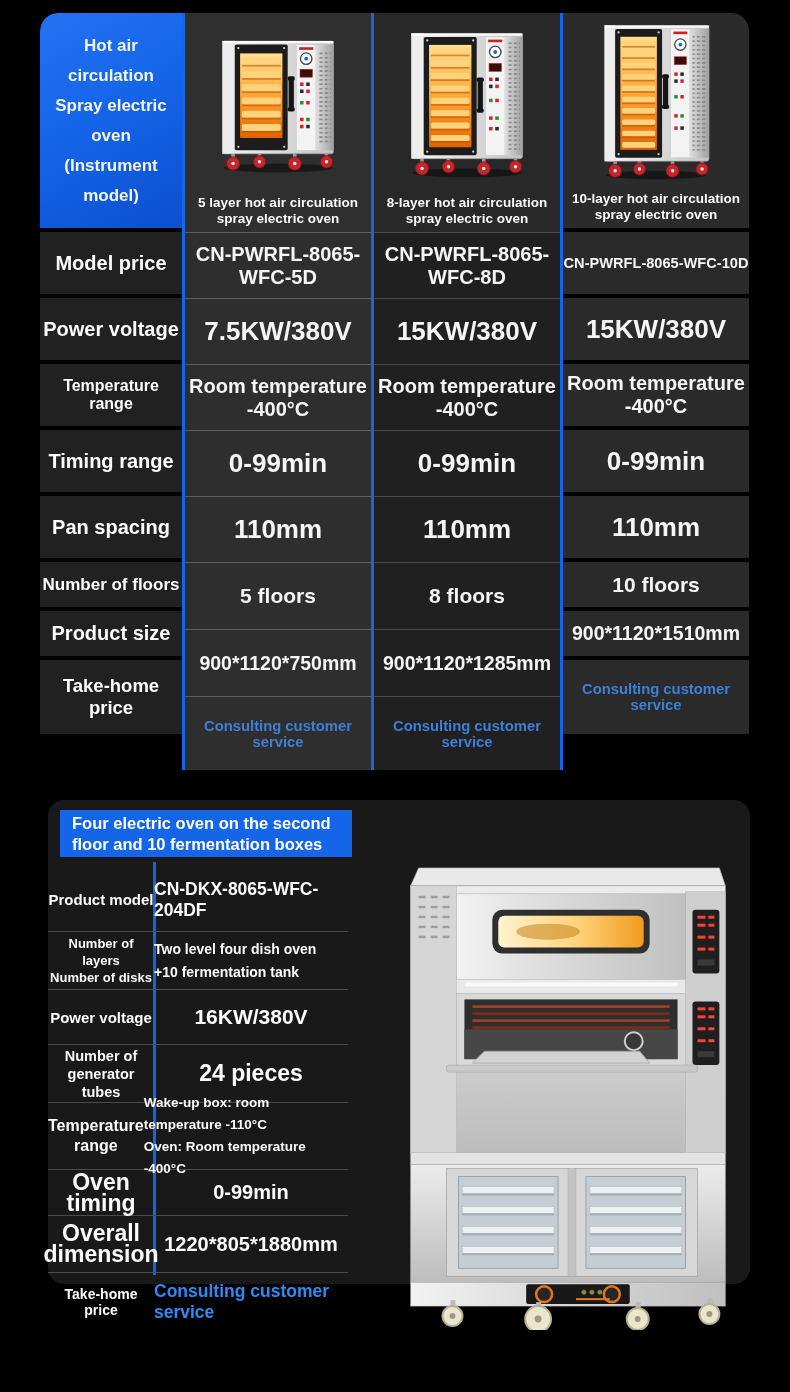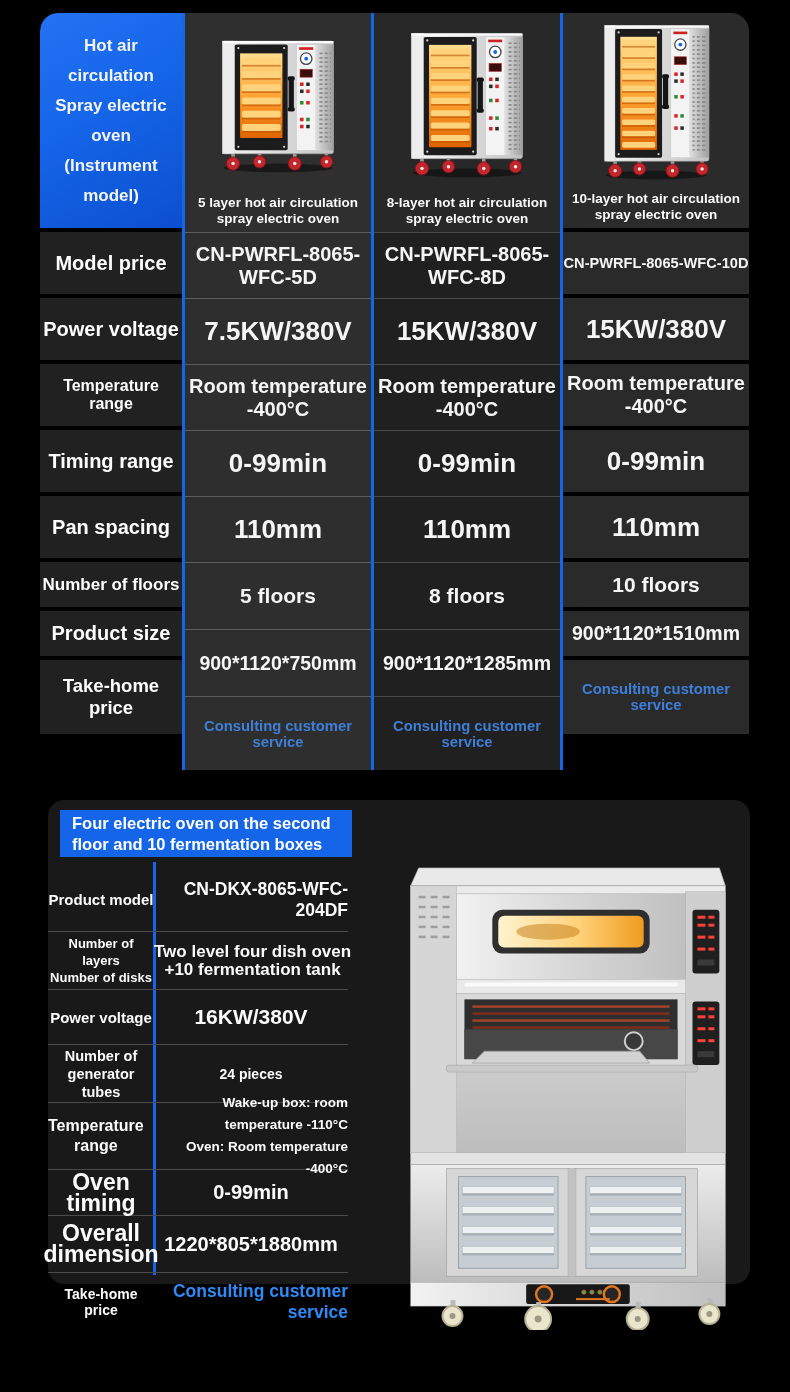--- a/index.html
+++ b/index.html
@@ -50,28 +50,28 @@
   .card{position:absolute;left:48px;top:800px;width:702px;height:484px;background:#191919;border-radius:16px}
   .badge{position:absolute;left:12px;top:10px;width:292px;height:47px;background:#1565e8;
          display:flex;flex-direction:column;justify-content:center;padding-left:12px;
          font-size:16.5px;line-height:21px;font-weight:bold;color:#fff}
   .spec{position:absolute;left:0;top:68px;width:300px}
   .spec-divider{position:absolute;left:105px;top:62px;width:3px;height:413px;background:#1565e8}
   .srow{display:flex;width:300px;border-bottom:1px solid #4b4b4b}
   .srow:last-child{border-bottom:none}
   .slbl{width:106px;display:flex;align-items:center;justify-content:center;text-align:center;
         font-weight:bold;color:#fbfbfb}
-  .sval{width:194px;display:flex;align-items:center;justify-content:center;text-align:right;
+  .sval{width:194px;display:flex;align-items:center;justify-content:center;text-align:left;
         font-weight:bold;color:#fbfbfb}
   .sr0{height:64px}.sr1{height:58px}.sr2{height:55px}.sr3{height:58px}
   .sr4{height:67px}.sr5{height:46px}.sr6{height:57px}.sr7{height:57px}
   .sl15{font-size:15px}.sl13{font-size:13px;line-height:17px}.sl14{font-size:14.5px;line-height:18px}
   .sl16{font-size:16px;line-height:20px}.sl17{font-size:23px;line-height:21px}.sl14b{font-size:14px}
-  .sv17{font-size:17.5px}.sv18{font-size:17px;line-height:18px;justify-content:flex-start;text-align:center;white-space:pre}
-  .sv21{font-size:21px}.sv19{font-size:14px}
+  .sv17{font-size:17.5px}.sv18{font-size:14px;line-height:23px;justify-content:flex-start;text-align:left;white-space:pre}
+  .sv21{font-size:21px}.sv19{font-size:23px}
   .sv13{font-size:13.5px;line-height:22px;width:240px;white-space:pre-line}
   .sv20{font-size:20px}
   .svlink{font-size:17.5px;color:#2e8af5}
   .combo-img{position:absolute;left:340px;top:52px}
 </style>
 </head>
 <body>
 
 <div class="page">
 

